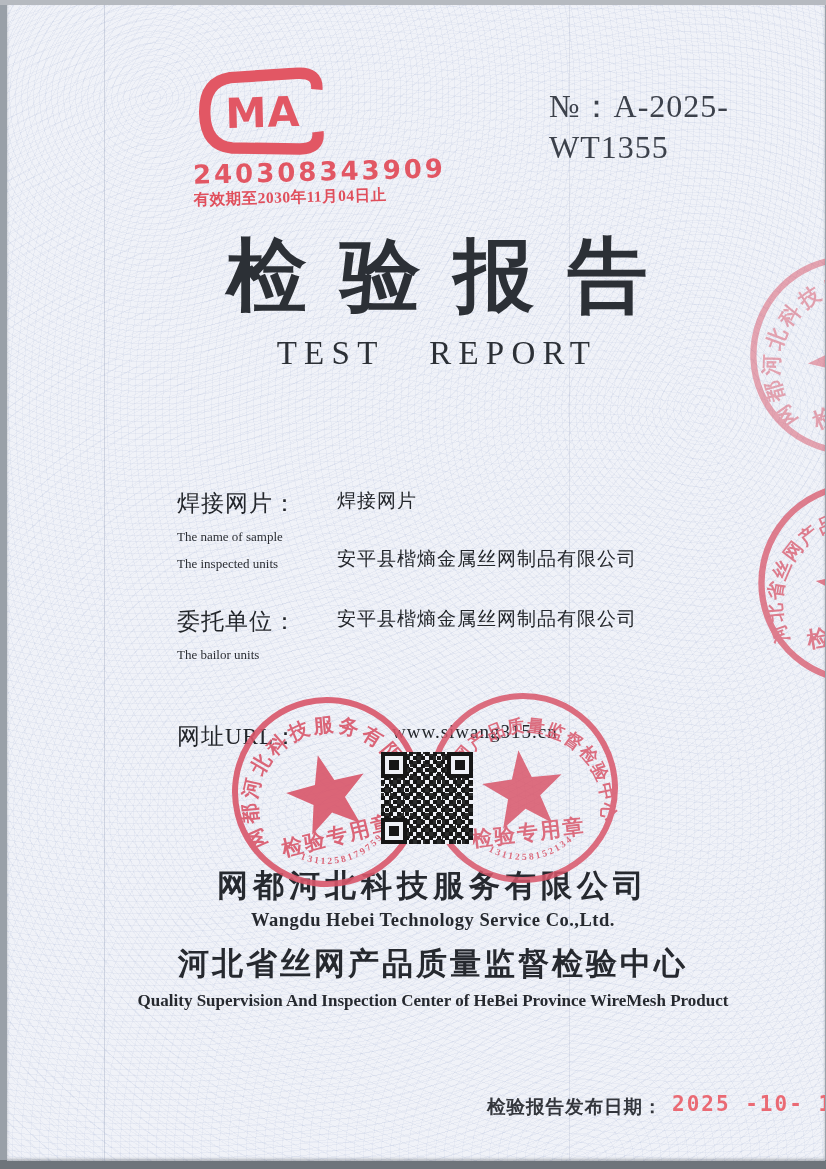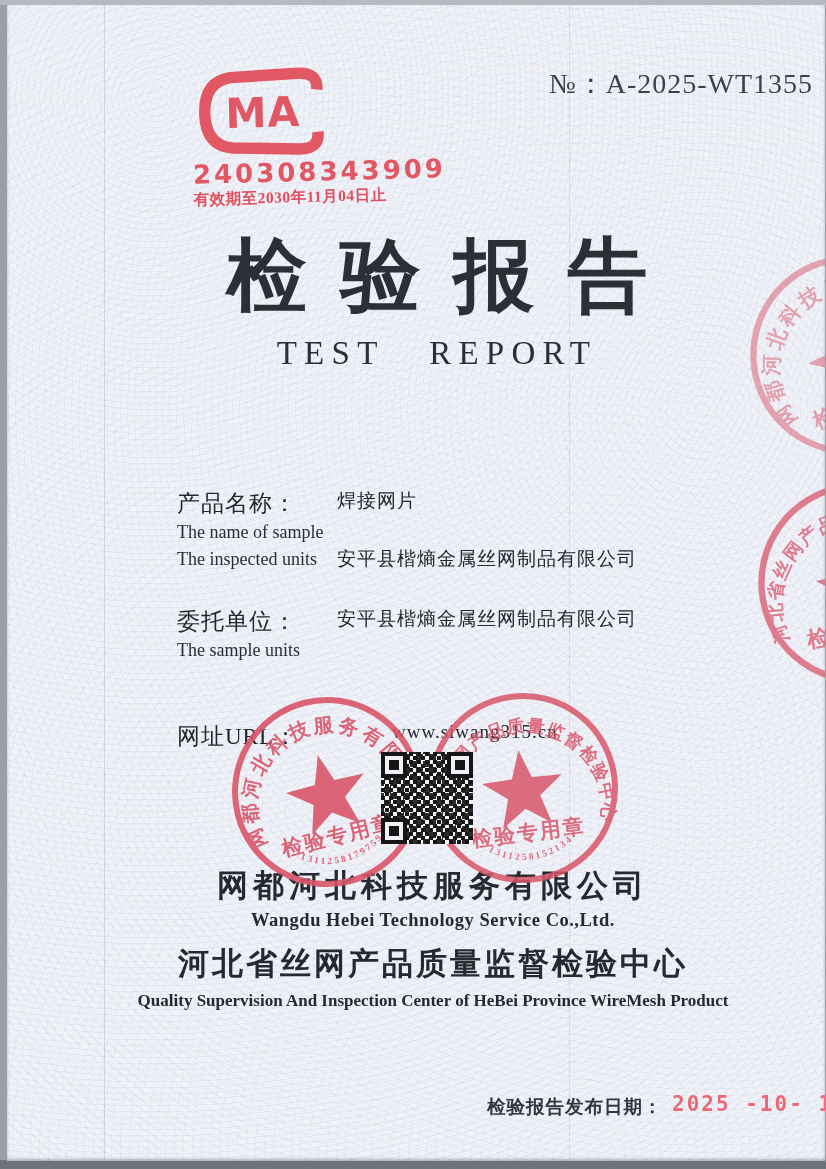--- a/index.html
+++ b/index.html
@@ -19,30 +19,30 @@
     box-shadow:inset 0 -2px 3px rgba(60,65,75,.35);
   }
   .crease{position:absolute;top:0;bottom:0;width:1px;background:rgba(150,160,185,.35);}
   .abs{position:absolute;}
   
   #cma{left:185px;top:62px;width:220px;color:#e25764;transform:rotate(-1.5deg);}
   #cma .license{font-family:"DejaVu Sans","Liberation Sans",sans-serif;font-weight:bold;
     font-size:26px;letter-spacing:3px;line-height:1.05;color:#e25764;}
   #cma .validity{font-size:15.5px;font-weight:bold;letter-spacing:.5px;margin-top:1px;color:#e04f5c;}
   
-  #report-no{left:542px;top:60px;font-size:28px;color:#3c414b;letter-spacing:1px;}
+  #report-no{left:542px;top:80px;font-size:32px;color:#3c414b;letter-spacing:1px;}
   
   #title-cn{left:0;top:218px;width:860px;text-align:center;font-size:80px;font-weight:bold;
     letter-spacing:.42em;color:#2c3036;text-indent:.42em;}
   #title-en{left:0;top:330px;width:860px;text-align:center;font-size:33px;color:#2c3036;
     letter-spacing:.22em;word-spacing:.9em;}
   
   .field{position:absolute;left:170px;width:640px;color:#23262b;}
   .field .cn{font-size:23px;letter-spacing:1px;}
-  .field .en{font-size:18px;margin-top:3px;color:#2a2d33;}
+  .field .en{font-size:13px;margin-top:10px;color:#2a2d33;}
   .field .val{position:absolute;left:160px;top:0;font-size:19px;letter-spacing:1px;white-space:nowrap;}
   #field-url .val{left:215px;}
   
   .stamp{position:absolute;width:200px;height:200px;}
   .stamp svg{width:100%;height:100%;}
   .stamp text{font-family:"Liberation Serif","DejaVu Serif",serif;font-weight:bold;}
   
   #qr{left:374px;top:747px;width:92px;height:92px;background-color:#eef0f6;
     background-image:
       repeating-conic-gradient(#161616 0% 25%, transparent 0% 50%),
@@ -79,31 +79,31 @@
   </div>
 
   <div class="abs" id="report-no">
     <span>№：</span><span>A-2025-WT1355</span>
   </div>
 
   <div class="abs" id="title-cn">检验报告</div>
   <div class="abs" id="title-en">TEST REPORT</div>
 
   <div class="field" style="top:483px">
-    <div class="cn">产品名称：</div>
+    <div class="cn">焊接网片：</div>
     <div class="en">The name of sample</div>
     <div class="val">焊接网片</div>
   </div>
   <div class="field" style="top:541px">
     <div class="en">The inspected units</div>
     <div class="val">安平县楷熵金属丝网制品有限公司</div>
   </div>
   <div class="field" style="top:601px">
     <div class="cn">委托单位：</div>
-    <div class="en">The sample units</div>
+    <div class="en">The bailor units</div>
     <div class="val">安平县楷熵金属丝网制品有限公司</div>
   </div>
   <div class="field" id="field-url" style="top:716px">
     <div class="cn">网址URL：</div>
     <div class="val">www.siwang315.cn</div>
   </div>
 
   <div class="abs" id="qr">
     <div class="finder tl">
         <div class="ring"></div>

